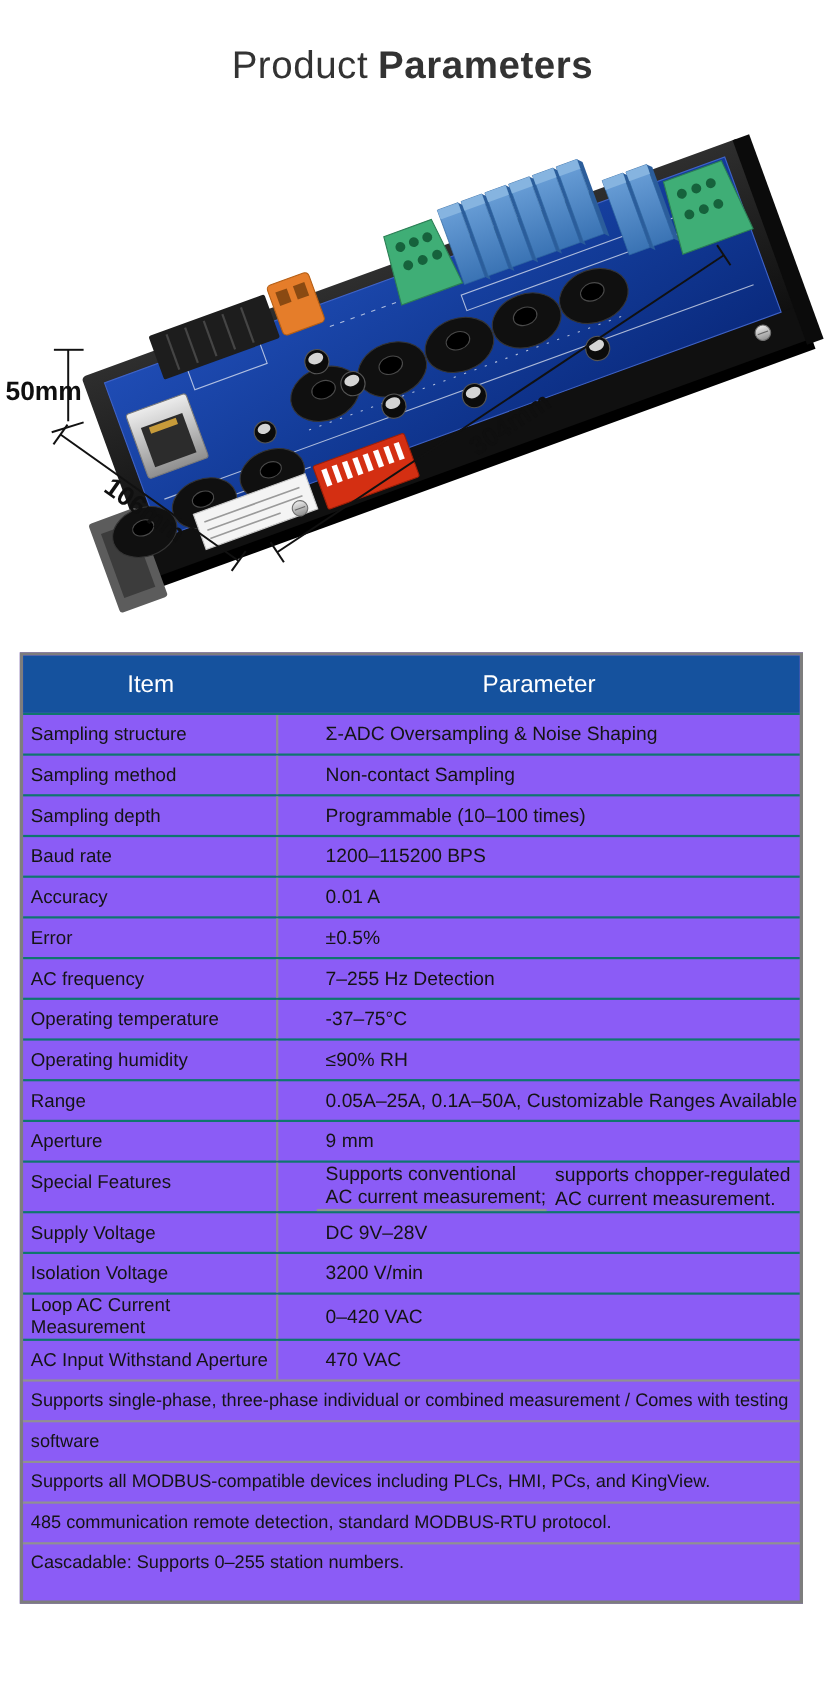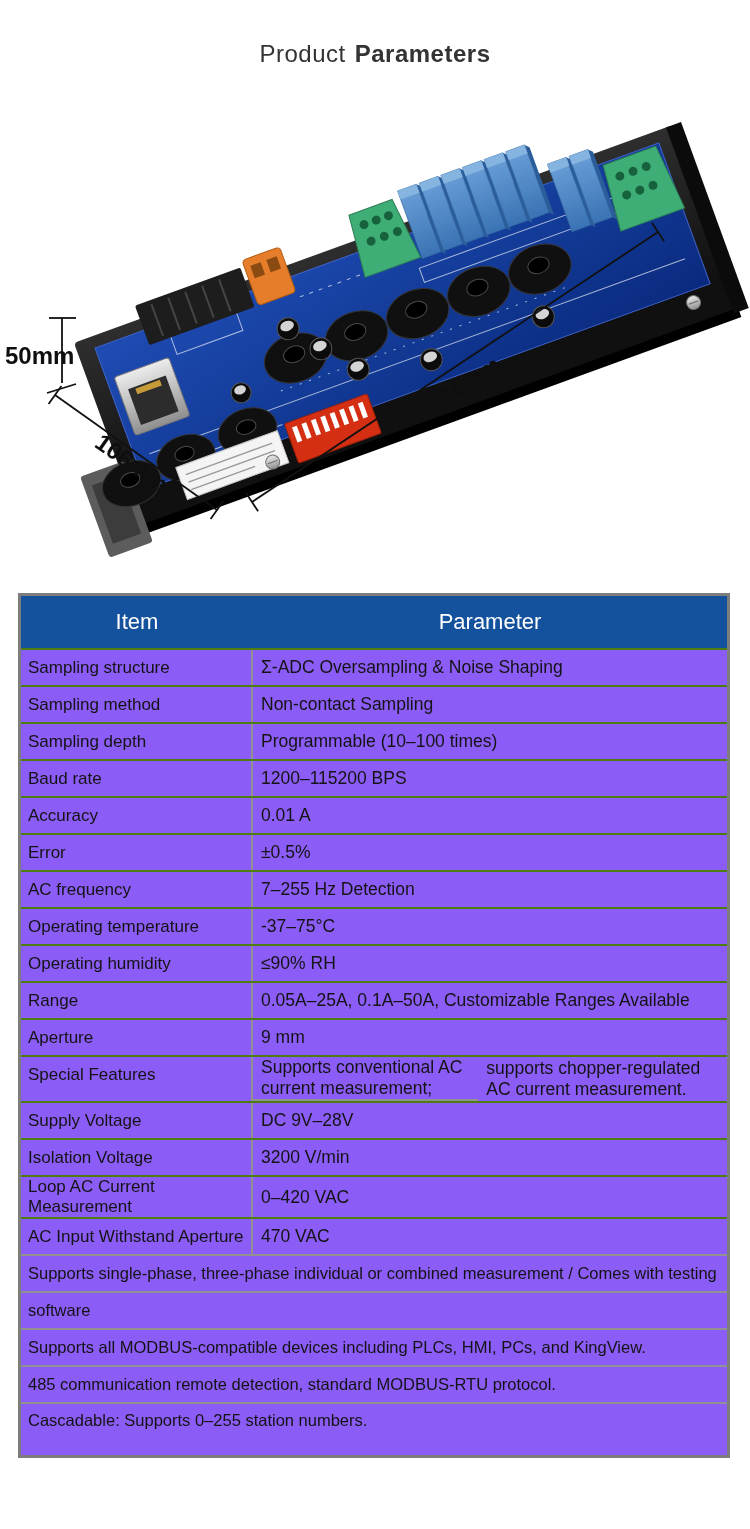--- a/index.html
+++ b/index.html
@@ -1,30 +1,30 @@
 <!DOCTYPE html>
 <html><head>
 <meta charset="utf-8">
 <style>
   html,body{margin:0;padding:0;background:#ffffff;}
   #page{position:relative;width:750px;height:1529px;background:#ffffff;overflow:hidden;
         font-family:"Liberation Sans",sans-serif;}
   .title{position:absolute;top:40px;left:0;width:750px;text-align:center;
-         font-size:24px;color:#333;letter-spacing:0.5px;}
+         font-size:35px;color:#333;letter-spacing:0.5px;}
   .title .t-normal{font-weight:400;}
   .title .t-bold{font-weight:700;margin-left:9px;}
   .figure{position:absolute;top:100px;left:0;}
 
   .spec-table{position:absolute;top:593px;left:18px;width:712px;box-sizing:border-box;
               border:3px solid #7d7d7d;background:#8b5cf6;color:#141414;}
   .t-header{display:flex;background:#15529e;height:52px;}
   .th{display:flex;align-items:center;justify-content:center;color:#fff;font-size:22px;}
   .th1{width:232px;}
   .th2{flex:1;}
-  .t-row{display:flex;border-top:2px solid #4d7c0f;min-height:35px;}
+  .t-row{display:flex;border-top:2px solid #0f766e;min-height:35px;gap:35px;}
   .c1{width:223px;border-right:2px solid #919191;display:flex;align-items:center;
       padding-left:7px;font-size:17px;}
   .c2{flex:1;display:flex;align-items:center;padding-left:8px;font-size:17.5px;}
   .t-row.special .c1{align-items:flex-start;padding-top:8px;}
   .c2sp{flex:1;display:flex;flex-direction:row;padding:0;}
   .c2sp .sub{min-height:35px;display:flex;align-items:center;padding-left:8px;font-size:17.5px;}
   .c2sp .sub1{border-bottom:2px solid #919191;}
   .t-full{border-top:2px solid #919191;min-height:35px;display:flex;align-items:center;
           padding-left:7px;font-size:16.5px;white-space:nowrap;overflow:hidden;}
   .t-full.tall{min-height:44px;align-items:flex-start;padding-top:7px;}

